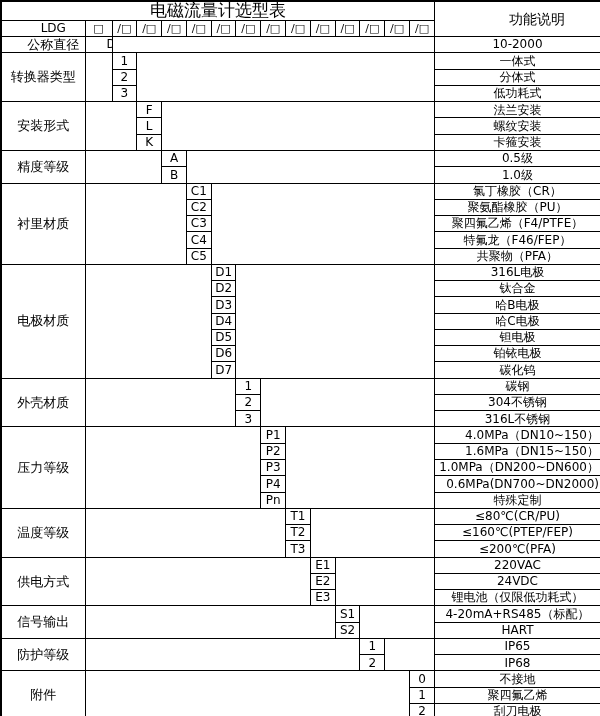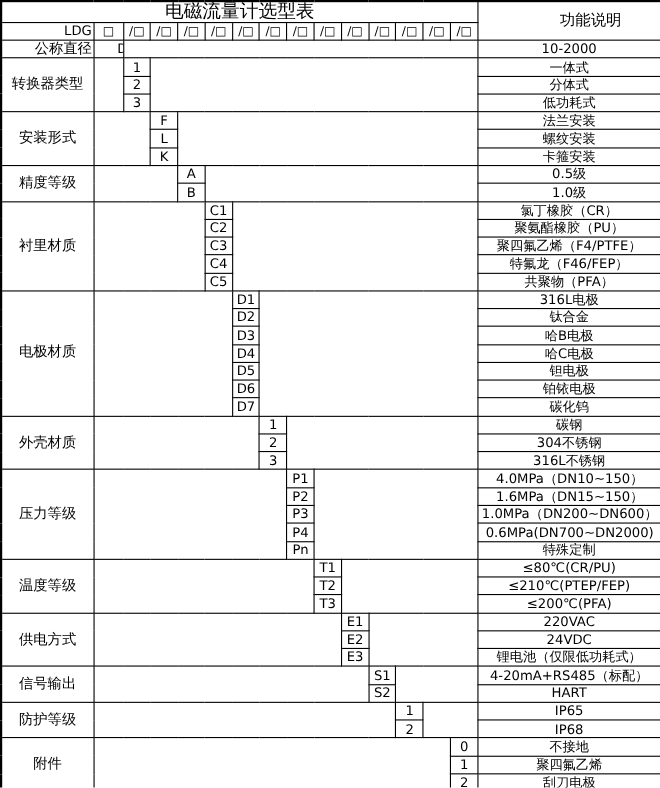--- a/index.html
+++ b/index.html
@@ -16,26 +16,26 @@
     padding:0 1px;
     text-align:center;
     vertical-align:middle;
     overflow:hidden;
     white-space:nowrap;
     line-height:1.05;
   }
   tr{height:16.27px;}
   td.title{font-size:17px;}
   td.fheader{font-size:14px;padding-left:40px;}
-  td.lal{text-align:right;padding-left:21px;}
+  td.lal{text-align:center;padding-left:21px;}
   td.glabel{font-size:13px;margin-top:20px;}
   td.code{font-size:12px;}
   td.slot{font-size:11px;padding:0;}
   td.desc{font-size:12px;}
-  td.desc.left{text-align:center;padding-left:2px;}
+  td.desc.left{text-align:right;padding-left:2px;}
 </style>
 </head>
 <body>
 
 <table class="spec">
   <colgroup>
     <col style="width:84px">
       <col style="width:27px">
     <col style="width:24.8px">
       <col style="width:24.8px">
@@ -226,21 +226,21 @@
 
   <tr>
     <td class="glabel" rowspan="3">温度等级</td>
     <td rowspan="3" colspan="8"></td>
     <td class="code">T1</td>
     <td rowspan="3" colspan="5"></td>
     <td class="desc">≤80℃(CR/PU)</td>
   </tr>
   <tr>
     <td class="code">T2</td>
-    <td class="desc">≤210℃(PTEP/FEP)</td>
+    <td class="desc">≤160℃(PTEP/FEP)</td>
   </tr>
   <tr>
     <td class="code">T3</td>
     <td class="desc">≤200℃(PFA)</td>
   </tr>
 
   <tr>
     <td class="glabel" rowspan="3">供电方式</td>
     <td rowspan="3" colspan="9"></td>
     <td class="code">E1</td>

